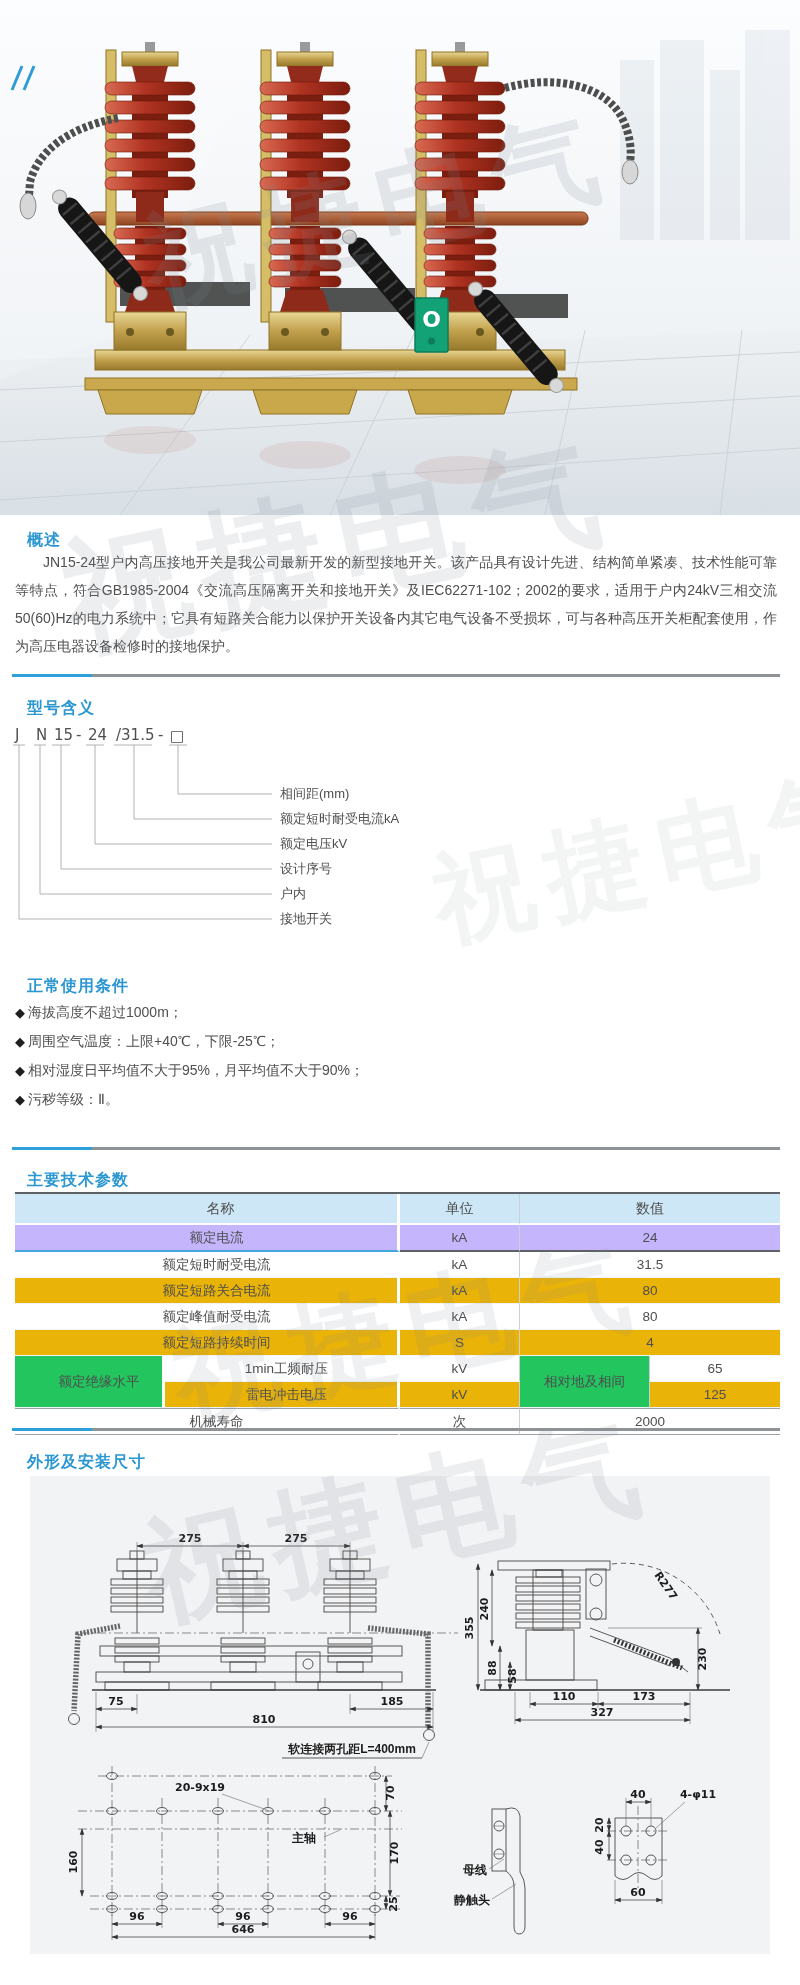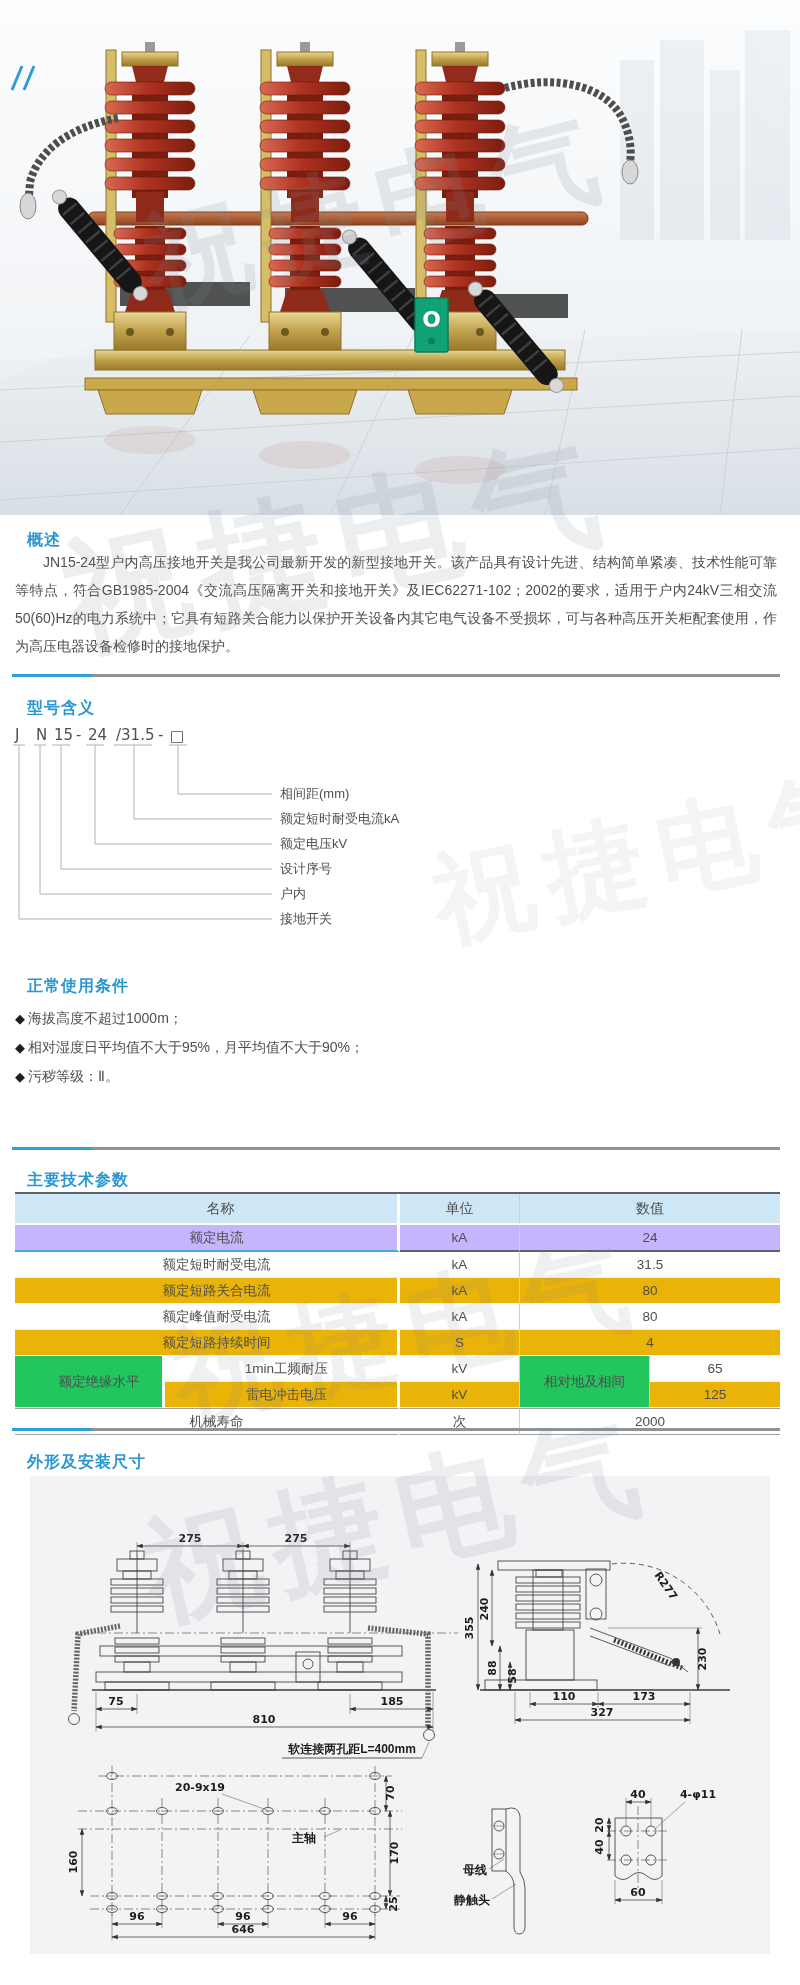--- a/index.html
+++ b/index.html
@@ -5,21 +5,21 @@
   html,body{margin:0;padding:0;background:#fff;}
   .page{position:relative;width:800px;height:1985px;background:#fff;overflow:hidden;
         font-family:"Liberation Sans",sans-serif;}
   .sec{position:absolute;left:15px;margin:12px;font-size:16px;font-weight:bold;
        color:#2b97d2;letter-spacing:1px;}
   .body-p{position:absolute;left:15px;top:548px;width:762px;margin:0;font-size:14px;
        line-height:28px;color:#4f4f4f;text-indent:2em;text-align:justify;}
   .divider{position:absolute;left:12px;width:768px;height:3px;
        background:linear-gradient(90deg,#2da0da 0,#2da0da 80px,#8f9396 80px,#8f9396 100%);}
   .conds{position:absolute;left:15px;top:998px;font-size:14px;color:#4f4f4f;}
-  .cond-row{height:29px;line-height:40px;}
+  .cond-row{height:29px;line-height:29px;}
   .cond-row .blt{color:#1f1f1f;margin-right:3px;font-size:13px;}
   
   table.params{position:absolute;left:15px;top:1192px;width:765px;border-collapse:separate;
        border-spacing:0;table-layout:fixed;font-size:13.5px;color:#4e4e4e;
        border-top:2px solid #5e6266;}
   table.params th{background:#cde7f6;font-weight:normal;height:27px;font-size:14px;
        text-align:center;border-bottom:2px solid #fdfdfd;}
   table.params td{height:23px;text-align:center;border-bottom:1px solid #f0f4f7;}
   th.h-name{text-align:left;padding-left:30px;}
   td.name{text-align:left;padding-left:22px;}
@@ -249,20 +249,21 @@
       <text class="mlbl" x="280" y="134">额定电压kV</text>
       <text class="mlbl" x="280" y="159">设计序号</text>
       <text class="mlbl" x="280" y="184">户内</text>
       <text class="mlbl" x="280" y="209">接地开关</text>
     </g>
   </svg>
 
   <h2 class="sec" style="top:964px;">正常使用条件</h2>
   <div class="conds">
     <div class="cond-row"><span class="blt">◆</span><span>海拔高度不超过1000m；</span></div>
+    <div class="cond-row"><span class="blt">◆</span><span>周围空气温度：上限+40℃，下限-25℃；</span></div>
     <div class="cond-row"><span class="blt">◆</span><span>相对湿度日平均值不大于95%，月平均值不大于90%；</span></div>
     <div class="cond-row"><span class="blt">◆</span><span>污秽等级：Ⅱ。</span></div>
   </div>
 
   <div class="divider" style="top:1147px;"></div>
   <h2 class="sec" style="top:1158px;">主要技术参数</h2>
 
   <table class="params">
     <colgroup>
         <col style="width:150px">

